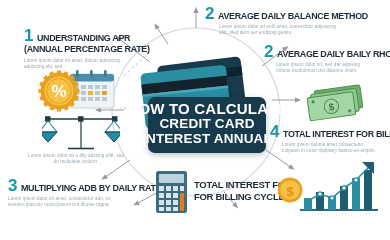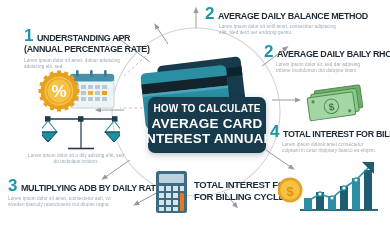--- a/index.html
+++ b/index.html
@@ -87,21 +87,21 @@
     box-shadow: 0 2px 6px rgba(20,40,55,0.28);
     display: flex;
     flex-direction: column;
     align-items: center;
     justify-content: center;
     padding: 6px 9px 7px 9px;
   }
   .title-l1 {
     font-family: "Liberation Sans", sans-serif;
     font-weight: bold;
-    font-size: 10px;
+    font-size: 15px;
     line-height: 12.5px;
     color: #ffffff;
     letter-spacing: 0.2px;
     white-space: nowrap;
   }
   .title-l2, .title-l3 {
     font-family: "Liberation Sans", sans-serif;
     font-weight: bold;
     font-size: 13.5px;
     line-height: 15px;
@@ -246,21 +246,21 @@
 
     <g transform="rotate(-6 70 55)">
       <rect x="18" y="16" width="86" height="56" rx="5" fill="#2b8fa3"></rect>
       <rect x="18" y="27" width="86" height="10" fill="#14222c"></rect>
       <rect x="18" y="37" width="86" height="2.5" fill="#4aa7ba"></rect>
     </g>
   </svg>
 
   <div class="title-plate" style="left:148px; top:97px; width:100px;">
     <div class="title-l1">HOW TO CALCULATE</div>
-    <div class="title-l2">AVERAGE CARD</div>
+    <div class="title-l2">CREDIT CARD</div>
     <div class="title-l3">INTEREST ANNUAL</div>
   </div>
 
   <svg class="abs" style="left:42px; top:112px;" width="78" height="46">
     <line x1="6" y1="7" x2="72" y2="7" stroke="#1f3a48" stroke-width="1.4"></line>
     <rect x="36" y="4.2" width="5.5" height="5.5" fill="#1f3a48"></rect>
     <rect x="3" y="4.2" width="5.5" height="5.5" fill="#1f3a48"></rect>
     <rect x="70" y="4.2" width="5.5" height="5.5" fill="#1f3a48"></rect>
     <line x1="39" y1="9" x2="39" y2="36" stroke="#1f3a48" stroke-width="1.2"></line>
     <line x1="26" y1="36.5" x2="52" y2="36.5" stroke="#1f3a48" stroke-width="1.6"></line>

